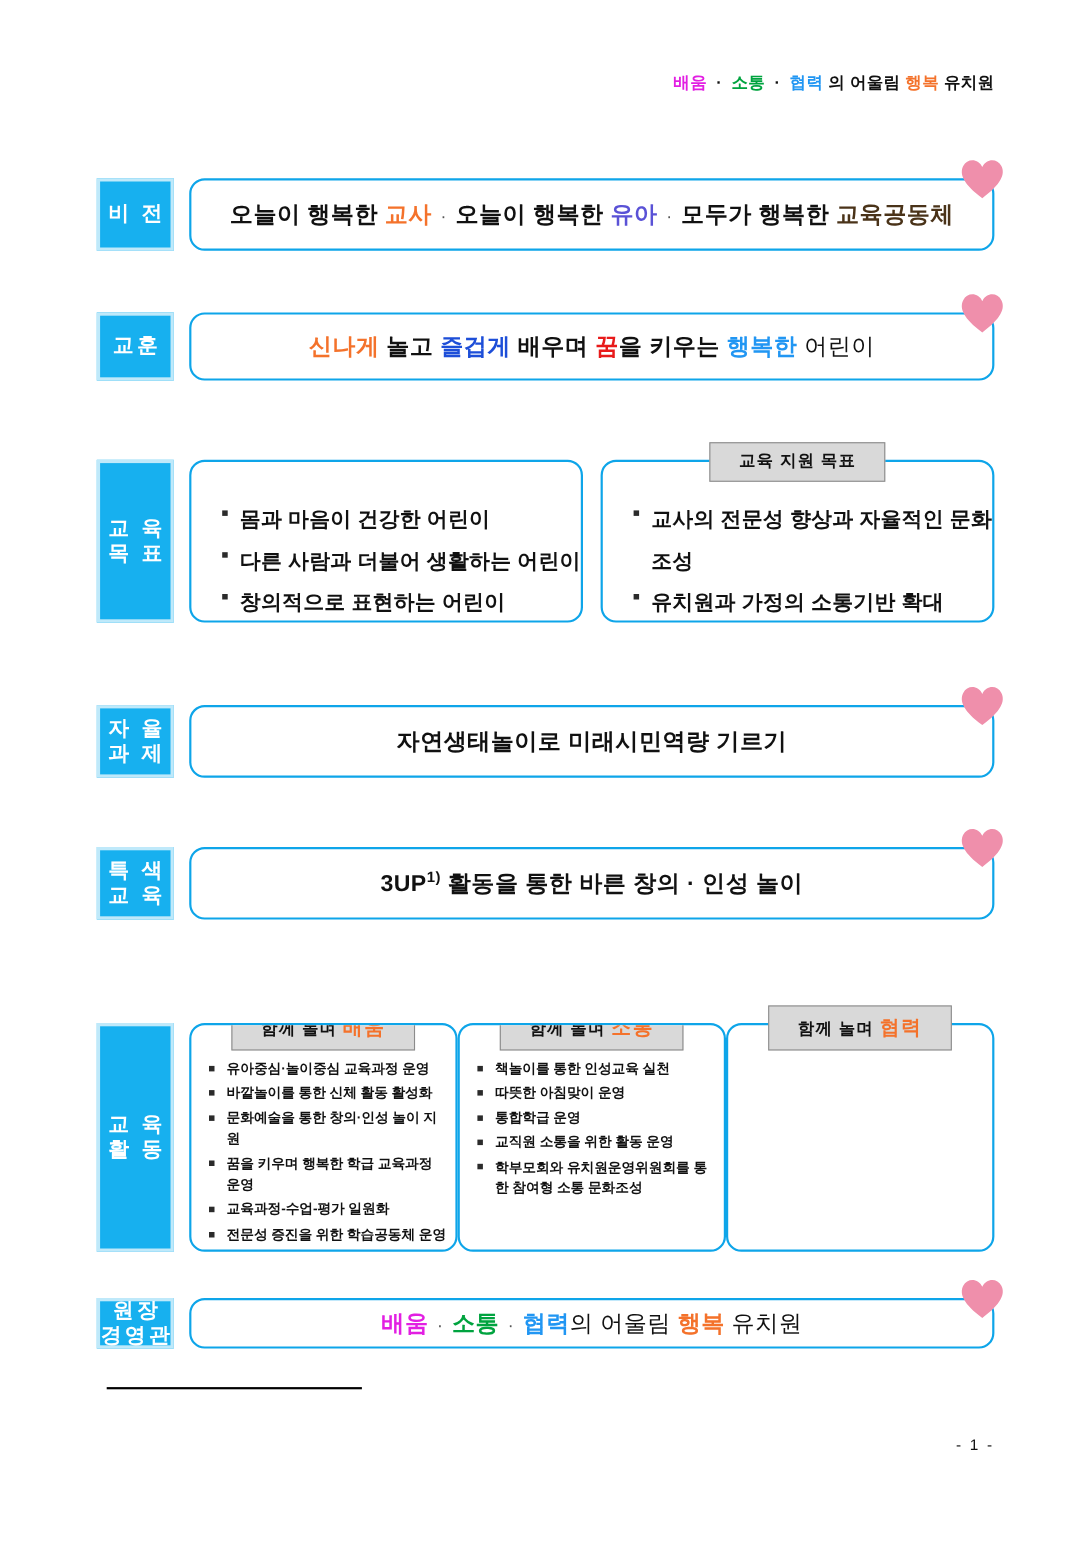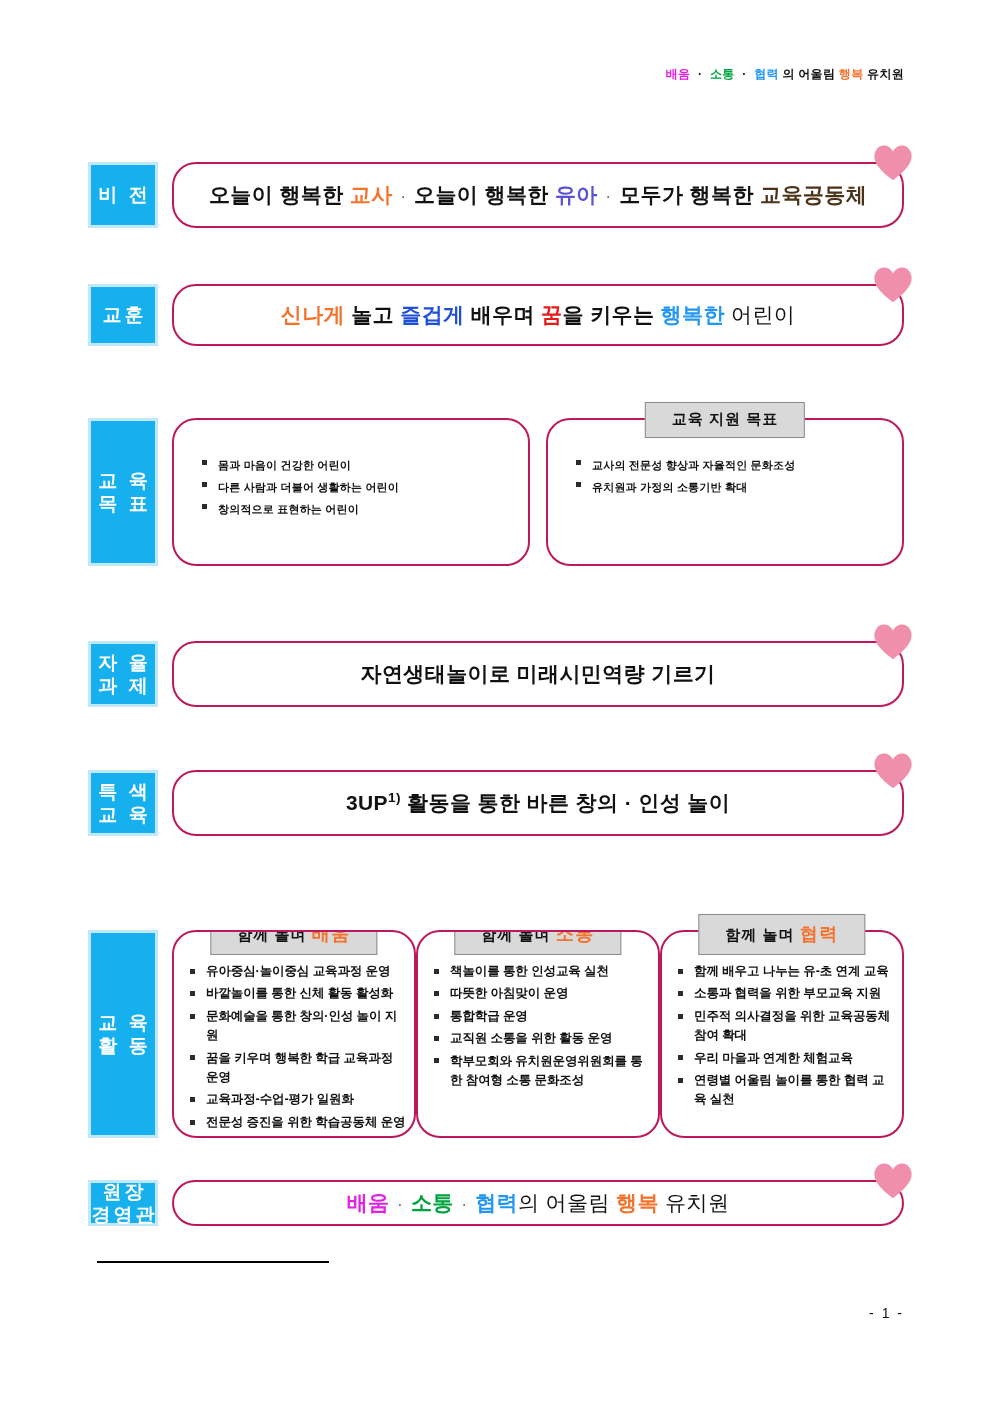--- a/index.html
+++ b/index.html
@@ -14,21 +14,21 @@
     color: #1a1a1a;
     position: relative;
     overflow: hidden;
   }
 
   
   .page-header {
     position: absolute;
     top: 66px;
     right: 88px;
-    font-size: 12px;
+    font-size: 15px;
     font-weight: bold;
     letter-spacing: 0.3px;
     white-space: nowrap;
   }
   .page-header .sep { color: #111; font-weight: bold; padding: 0 4px; }
   .w-baeum  { color: #e21fe2; }
   .w-sotong { color: #00a33f; }
   .w-hyup   { color: #2196f3; }
   .w-haeng  { color: #f4722b; }
   .w-plain  { color: #111; }
@@ -59,22 +59,22 @@
     justify-content: center;
     letter-spacing: 3px;
     text-indent: 3px;
     box-sizing: border-box;
   }
   .label-chip span { display: block; white-space: nowrap; }
 
   
   .rbox {
     position: relative;
-    border: 2px solid #be185d;
-    border-radius: 24px;
+    border: 2px solid #0ea5e9;
+    border-radius: 14px;
     background: #ffffff;
     box-sizing: border-box;
   }
   .rbox-single {
     flex: 1 1 auto;
     margin-left: 14px;
     display: flex;
     align-items: center;
     justify-content: center;
     text-align: center;
@@ -155,21 +155,21 @@
   
   #row-goals .row-inner { height: 148px; }
   .goals-wrap {
     flex: 1 1 auto;
     margin-left: 14px;
     display: flex;
     gap: 16px;
   }
   .goal-box { flex: 1 1 0; padding: 34px 0 0 26px; }
   .goal-box.narrow { flex: 0 0 358px; }
-  .goal-box ul.blist li { font-size: 11px; line-height: 2.0; letter-spacing: 0.2px; }
+  .goal-box ul.blist li { font-size: 19px; line-height: 2.0; letter-spacing: 0.2px; }
 
   
   #row-activity .row-inner { height: 208px; }
   .act-wrap {
     flex: 1 1 auto;
     margin-left: 14px;
     display: flex;
   }
   .act-box {
     flex: 1 1 0;
@@ -341,27 +341,20 @@
           <li>통합학급 운영</li>
           <li>교직원 소통을 위한 활동 운영</li>
           <li>학부모회와 유치원운영위원회를 통한 참여형 소통 문화조성</li>
         </ul>
       </div>
 
       <div class="rbox act-box">
         <div class="tab-cap">
           <span>함께 놀며 </span><span class="accent">협력</span>
         </div>
-        <ul class="blist">
-          <li>함께 배우고 나누는 유-초 연계 교육</li>
-          <li>소통과 협력을 위한 부모교육 지원</li>
-          <li>민주적 의사결정을 위한 교육공동체 참여 확대</li>
-          <li>우리 마을과 연계한 체험교육</li>
-          <li>연령별 어울림 놀이를 통한 협력 교육 실천</li>
-        </ul>
       </div>
 
     </div>
   </div>
 </div>
 
 <div class="row" id="row-vision-b">
   <div class="row-inner">
     <div class="label-chip">
       <span>원장</span>

